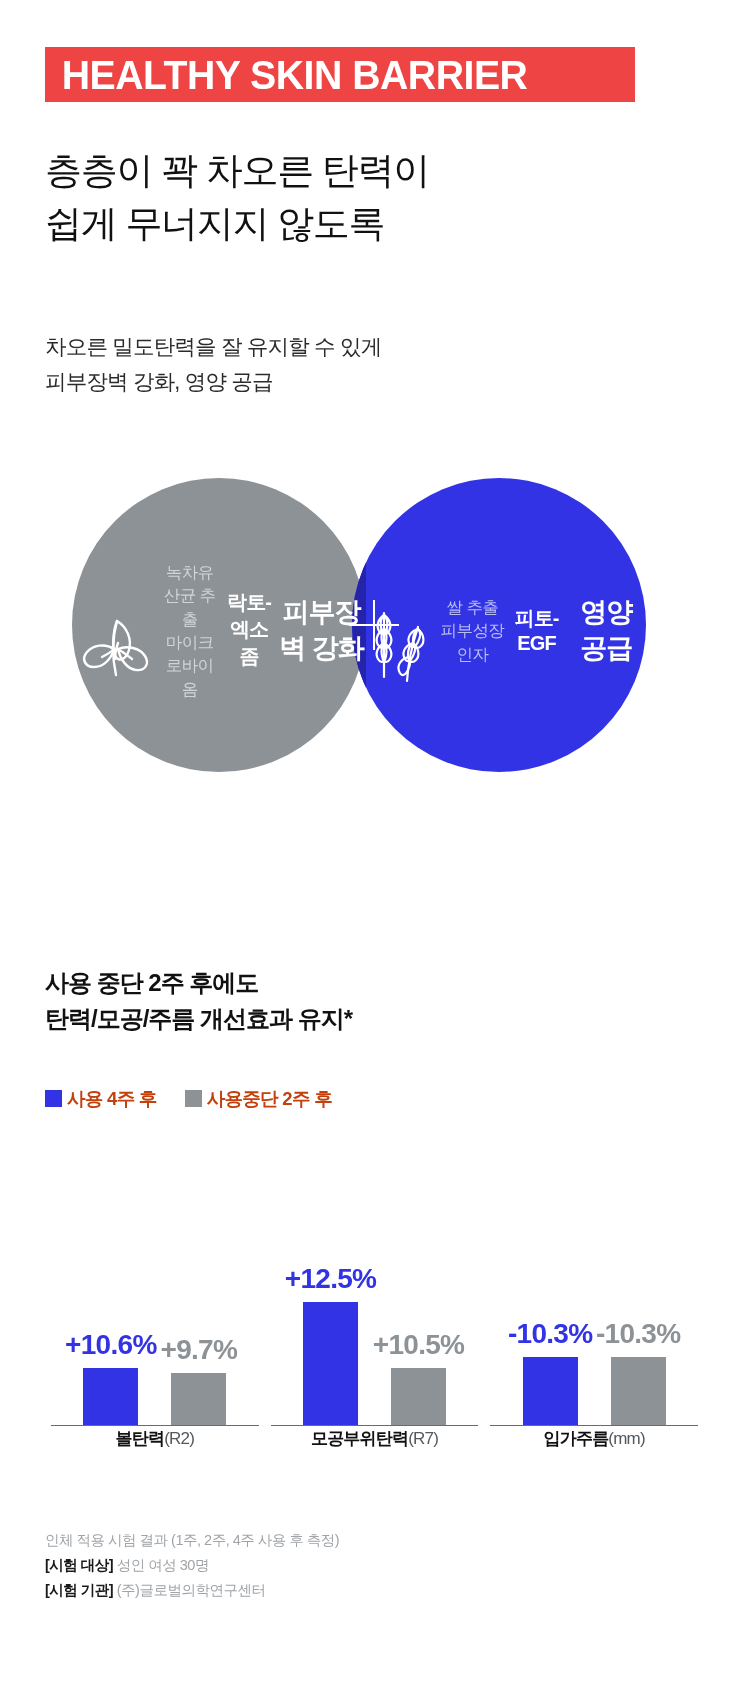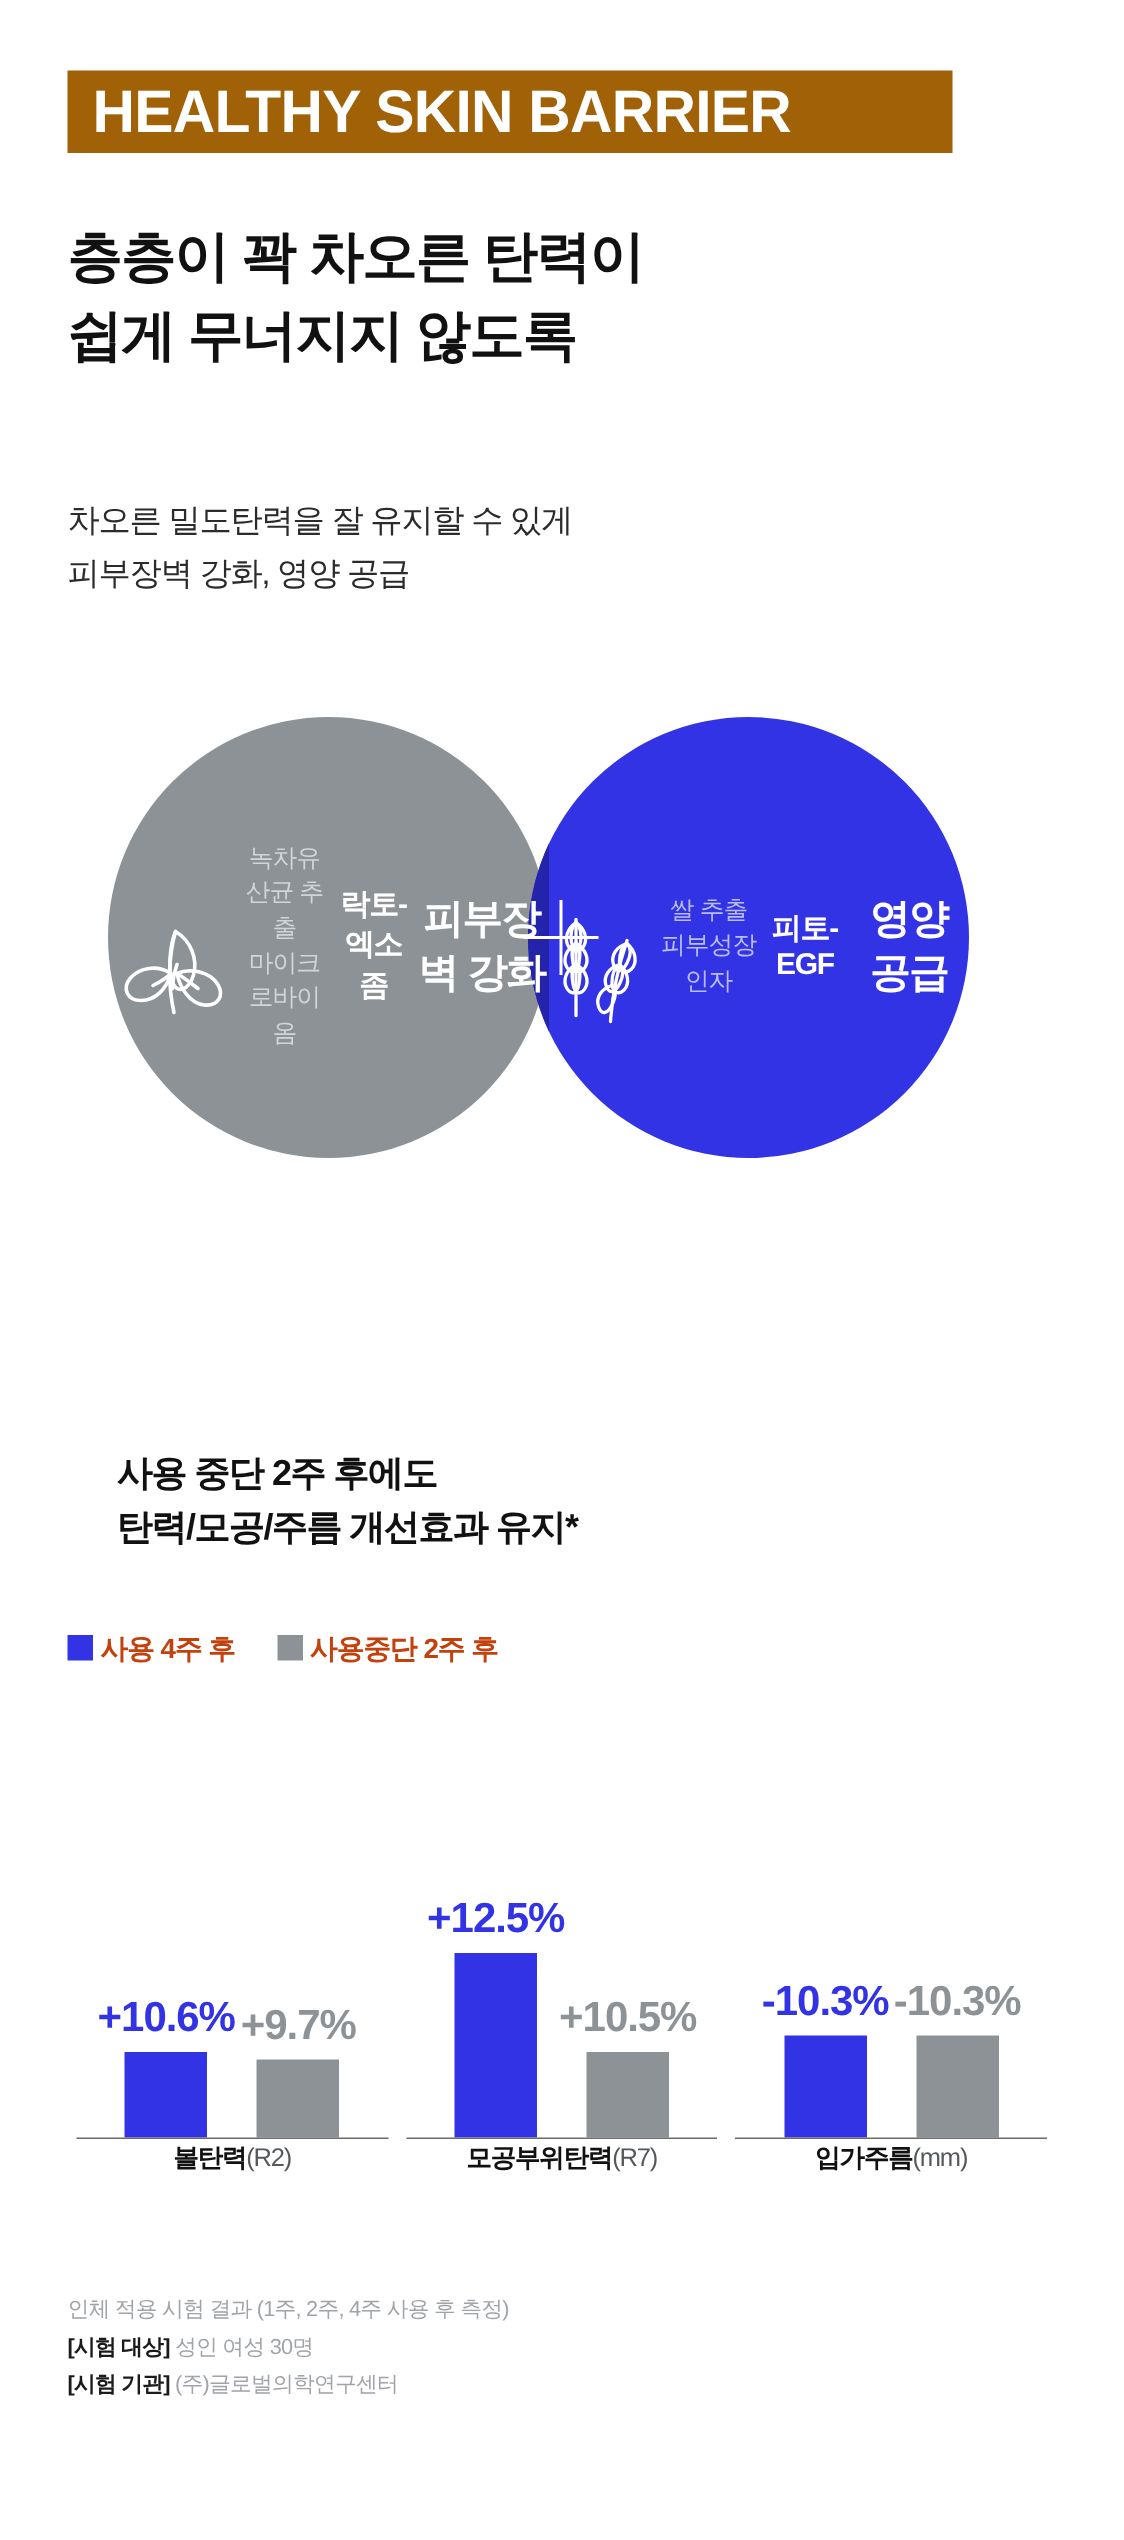--- a/index.html
+++ b/index.html
@@ -6,32 +6,32 @@
   html, body { background:#ffffff; }
   body {
     width:749px; height:1693px; position:relative; overflow:hidden;
     font-family:"Liberation Sans","DejaVu Sans",sans-serif;
     color:#1a1a1a; -webkit-font-smoothing:antialiased;
   }
 
   
   .banner {
     position:absolute; left:45px; top:47px; width:590px; height:55px;
-    background:#a16207; display:flex; align-items:center;
+    background:#ef4444; display:flex; align-items:center;
   }
   .banner-text {
     color:#ffffff; font-size:40px; font-weight:700; letter-spacing:-0.5px;
     padding-left:17px; line-height:1; transform:scaleX(0.98); transform-origin:left center;
     white-space:nowrap;
   }
 
   
   .headline {
     position:absolute; left:45px; top:145px; width:640px;
-    font-size:37px; font-weight:700; line-height:1.42; letter-spacing:-1.3px;
+    font-size:37px; font-weight:400; line-height:1.42; letter-spacing:-1.3px;
     color:#111111;
   }
   .headline div { white-space:nowrap; }
 
   
   .subcopy {
     position:absolute; left:45px; top:330px; width:640px;
     font-size:21.5px; font-weight:400; line-height:1.62; letter-spacing:-0.8px;
     color:#2b2b2b;
   }
@@ -74,21 +74,21 @@
   .venn-plus {
     position:absolute; left:374px; top:155px; width:1px; height:1px;
   }
 
   
   .chart-head {
     position:absolute; left:45px; top:965px; width:640px;
     font-size:24px; font-weight:700; line-height:1.48; letter-spacing:-1px;
     color:#111111;
   }
-  .chart-head div { white-space:nowrap;margin-left:33px; }
+  .chart-head div { white-space:nowrap; }
 
   
   .legend {
     position:absolute; left:45px; top:1086px; display:flex; align-items:center;
   }
   .legend-item { display:flex; align-items:center; }
   .legend-item + .legend-item { margin-left:28px; }
   .swatch { width:17px; height:17px; display:inline-block; }
   .sw-blue { background:#3333e6; }
   .sw-gray { background:#8d9296; }

